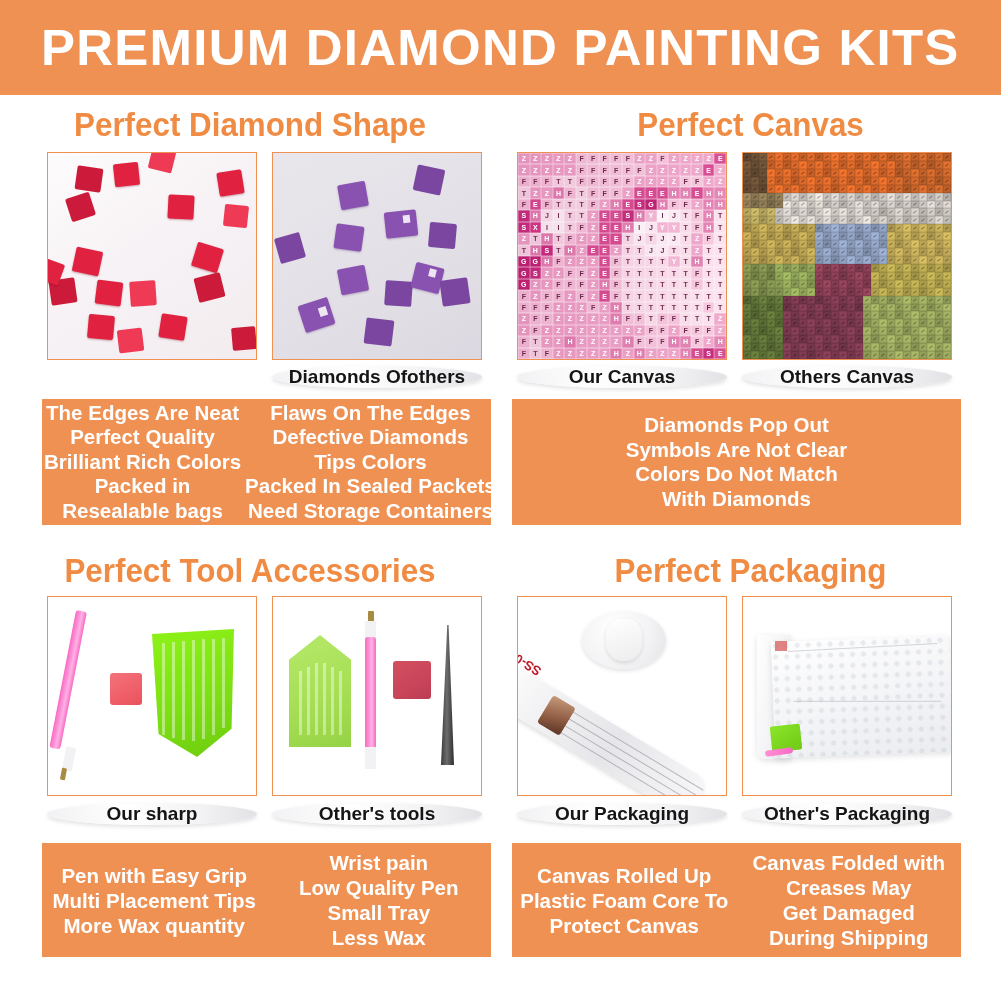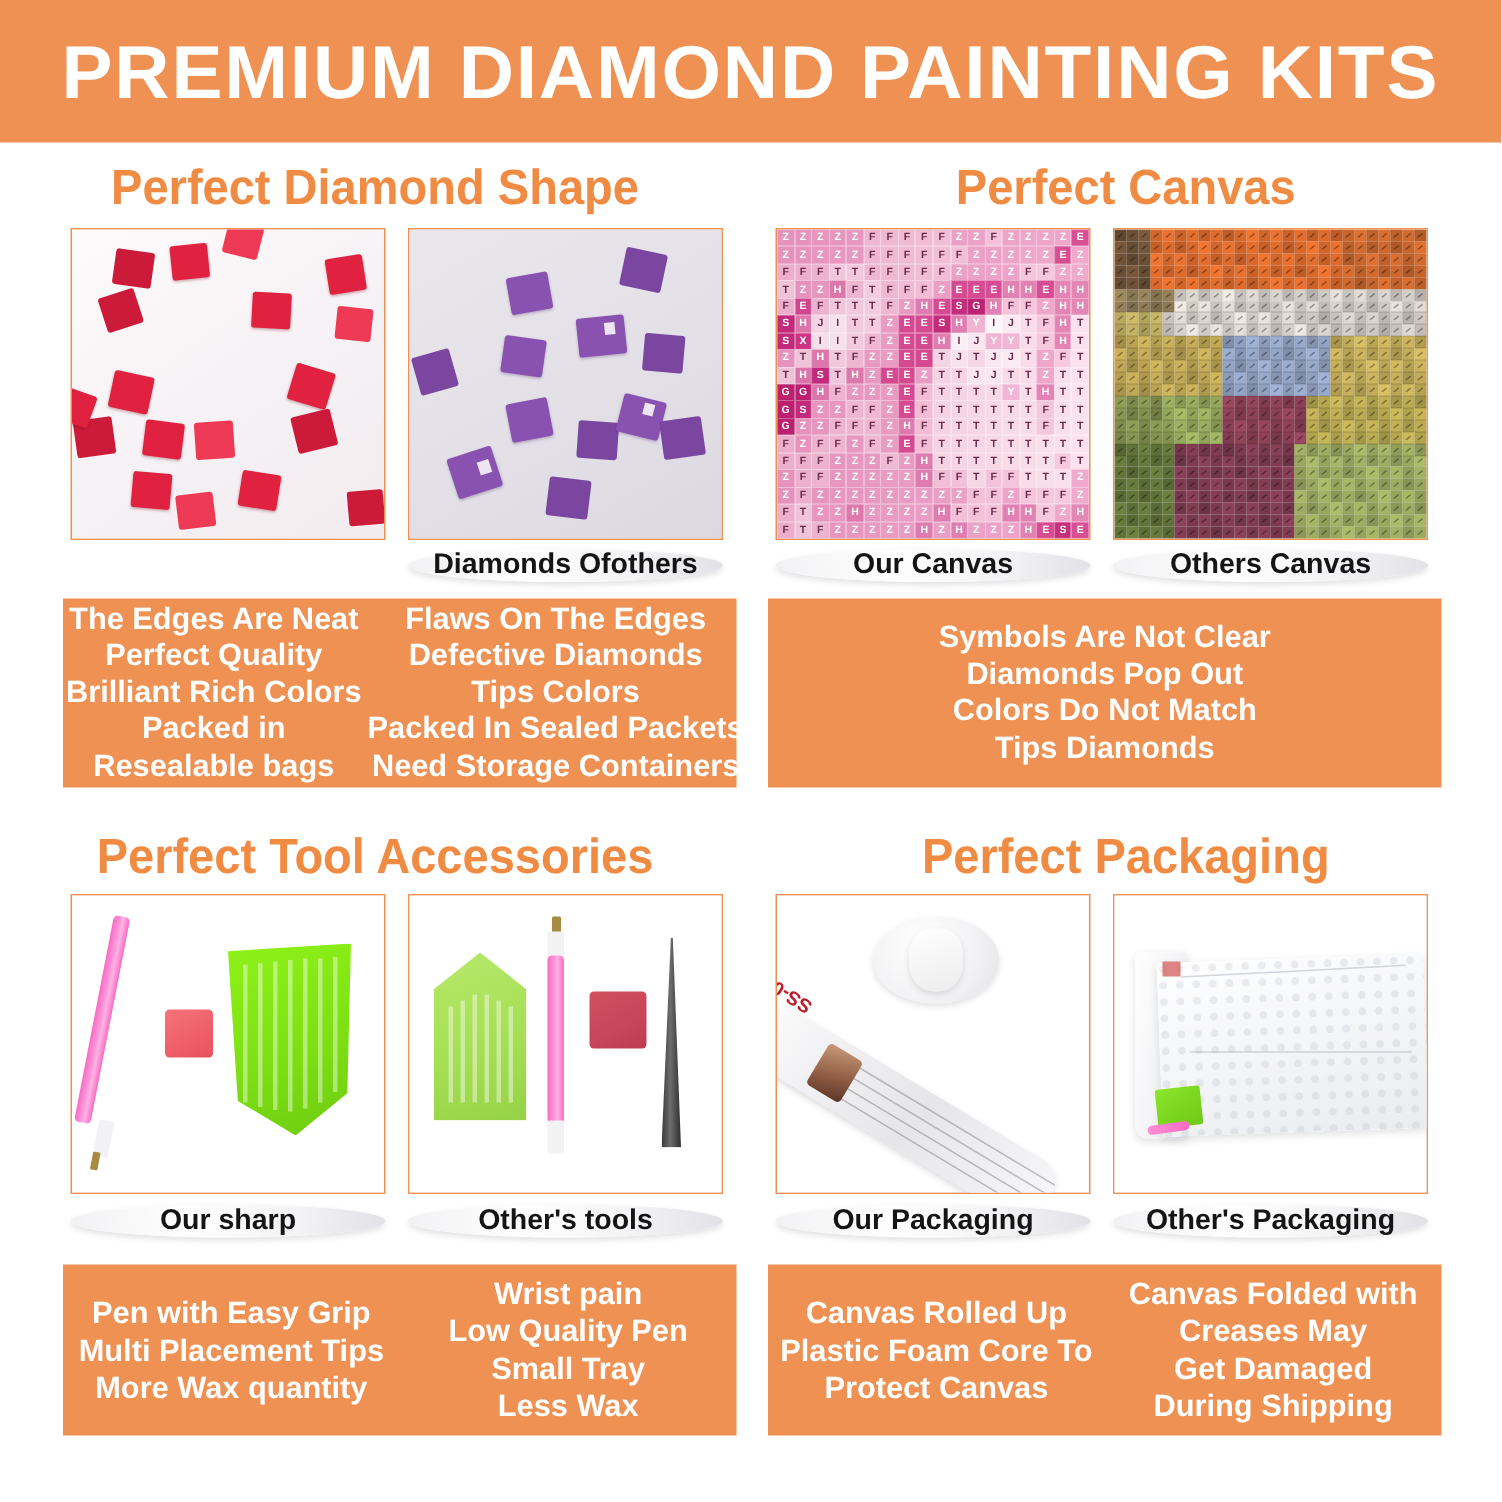--- a/index.html
+++ b/index.html
@@ -1343,24 +1343,24 @@
         <div class="line">Flaws On The Edges</div>
         <div class="line">Defective Diamonds</div>
         <div class="line">Tips Colors</div>
         <div class="line">Packed In Sealed Packets</div>
         <div class="line">Need Storage Containers</div>
       </div>
   </div>
 
   <div class="block b-tr">
     <div class="col">
+        <div class="line">Diamonds Pop Out</div>
         <div class="line">Symbols Are Not Clear</div>
-        <div class="line">Diamonds Pop Out</div>
         <div class="line">Colors Do Not Match</div>
-        <div class="line">Tips Diamonds</div>
+        <div class="line">With Diamonds</div>
       </div>
   </div>
 
   <div class="block b-bl">
     <div class="col">
         <div class="line">Pen with Easy Grip</div>
         <div class="line">Multi Placement Tips</div>
         <div class="line">More Wax quantity</div>
       </div>
     <div class="col">

